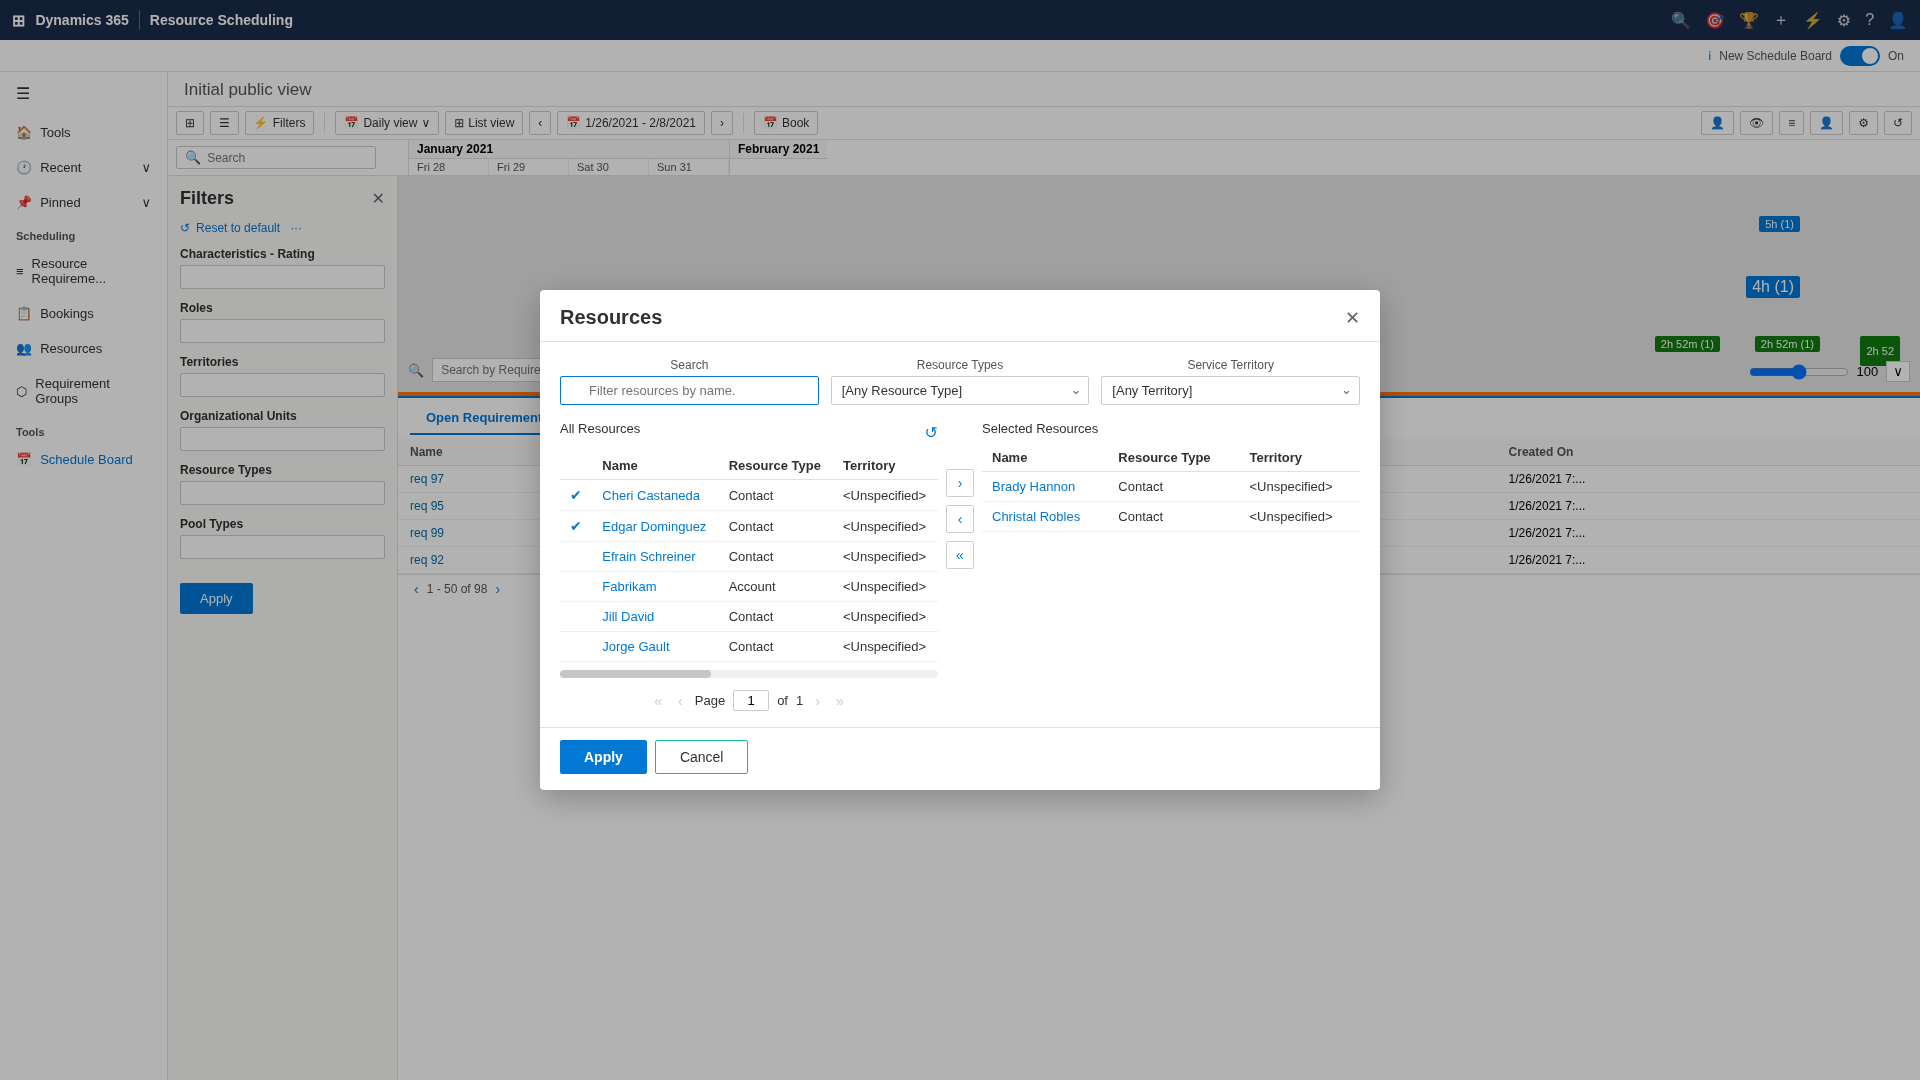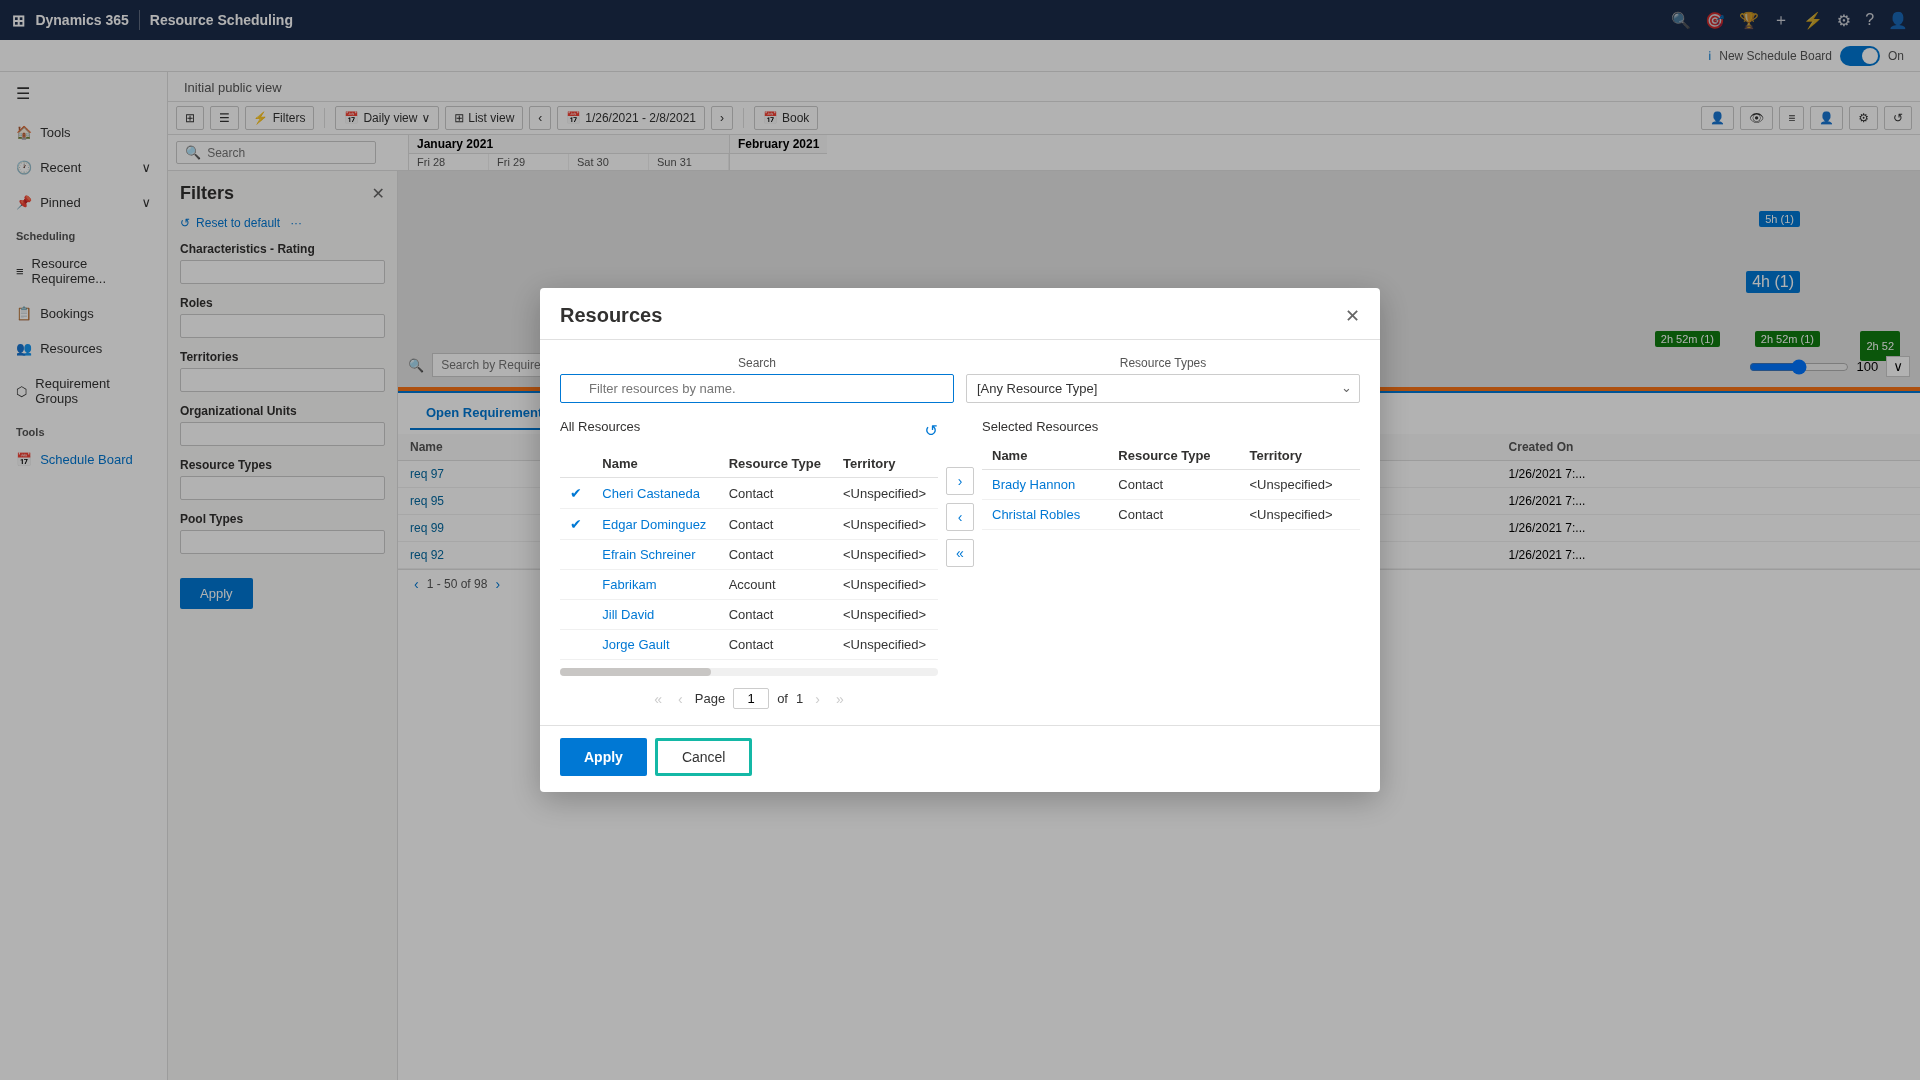--- a/index.html
+++ b/index.html
@@ -70,21 +70,21 @@
 
     
     .content-area { flex: 1; display: flex; flex-direction: column; overflow: hidden; }
 
     
     .page-header {
       background: #fff;
       padding: 8px 16px 0;
       border-bottom: 1px solid #e0e0e0;
     }
-    .page-header-title { font-size: 13px; color: #555; padding-bottom: 6px; }
+    .page-header-title { font-size: 17px; color: #555; padding-bottom: 6px; }
 
     
     .toolbar {
       display: flex;
       align-items: center;
       gap: 6px;
       padding: 4px 8px;
       background: #fff;
       border-bottom: 1px solid #e0e0e0;
     }
@@ -255,21 +255,21 @@
     .modal-footer {
       display: flex; gap: 8px; justify-content: flex-start;
       padding: 12px 20px 16px;
       border-top: 1px solid #e0e0e0;
     }
     .btn-primary {
       background: #0078d4; color: white; border: none; padding: 8px 24px;
       border-radius: 2px; cursor: pointer; font-size: 14px; font-weight: 600;
     }
     .btn-secondary {
-      background: #fff; color: #333; border: 3px solid #14b8a6; padding: 8px 24px;
+      background: #fff; color: #333; border: 1px solid #14b8a6; padding: 8px 24px;
       border-radius: 2px; cursor: pointer; font-size: 14px;
     }
 
     
     ::-webkit-scrollbar { width: 6px; height: 6px; }
     ::-webkit-scrollbar-track { background: #f0f0f0; }
     ::-webkit-scrollbar-thumb { background: #c8c6c4; border-radius: 3px; }
   </style>
 </head>
 <body>
@@ -555,20 +555,28 @@
 
       <div class="resources-search-col">
         <label>Resource Types</label>
         <div class="select-wrapper">
           <select class="resources-select">
             <option>[Any Resource Type]</option>
           <option value="Contact">Contact</option><option value="Account">Account</option><option value="Equipment">Equipment</option><option value="Facility">Facility</option><option value="Crew">Crew</option><option value="Pool">Pool</option></select>
         </div>
       </div>
 
+      <div class="resources-search-col">
+        <label>Service Territory</label>
+        <div class="select-wrapper">
+          <select class="resources-select">
+            <option>[Any Territory]</option>
+          </select>
+        </div>
+      </div>
     </div>
 
     <div class="resources-tables">
 
       <div class="resources-table-section">
         <div style="display:flex;align-items:center;justify-content:space-between;margin-bottom:8px;">
           <span class="resources-table-section-title">All Resources</span>
           <button style="border:none;background:none;cursor:pointer;color:#0078d4;font-size:16px;">↺</button>
         </div>
         <table class="resources-table">

